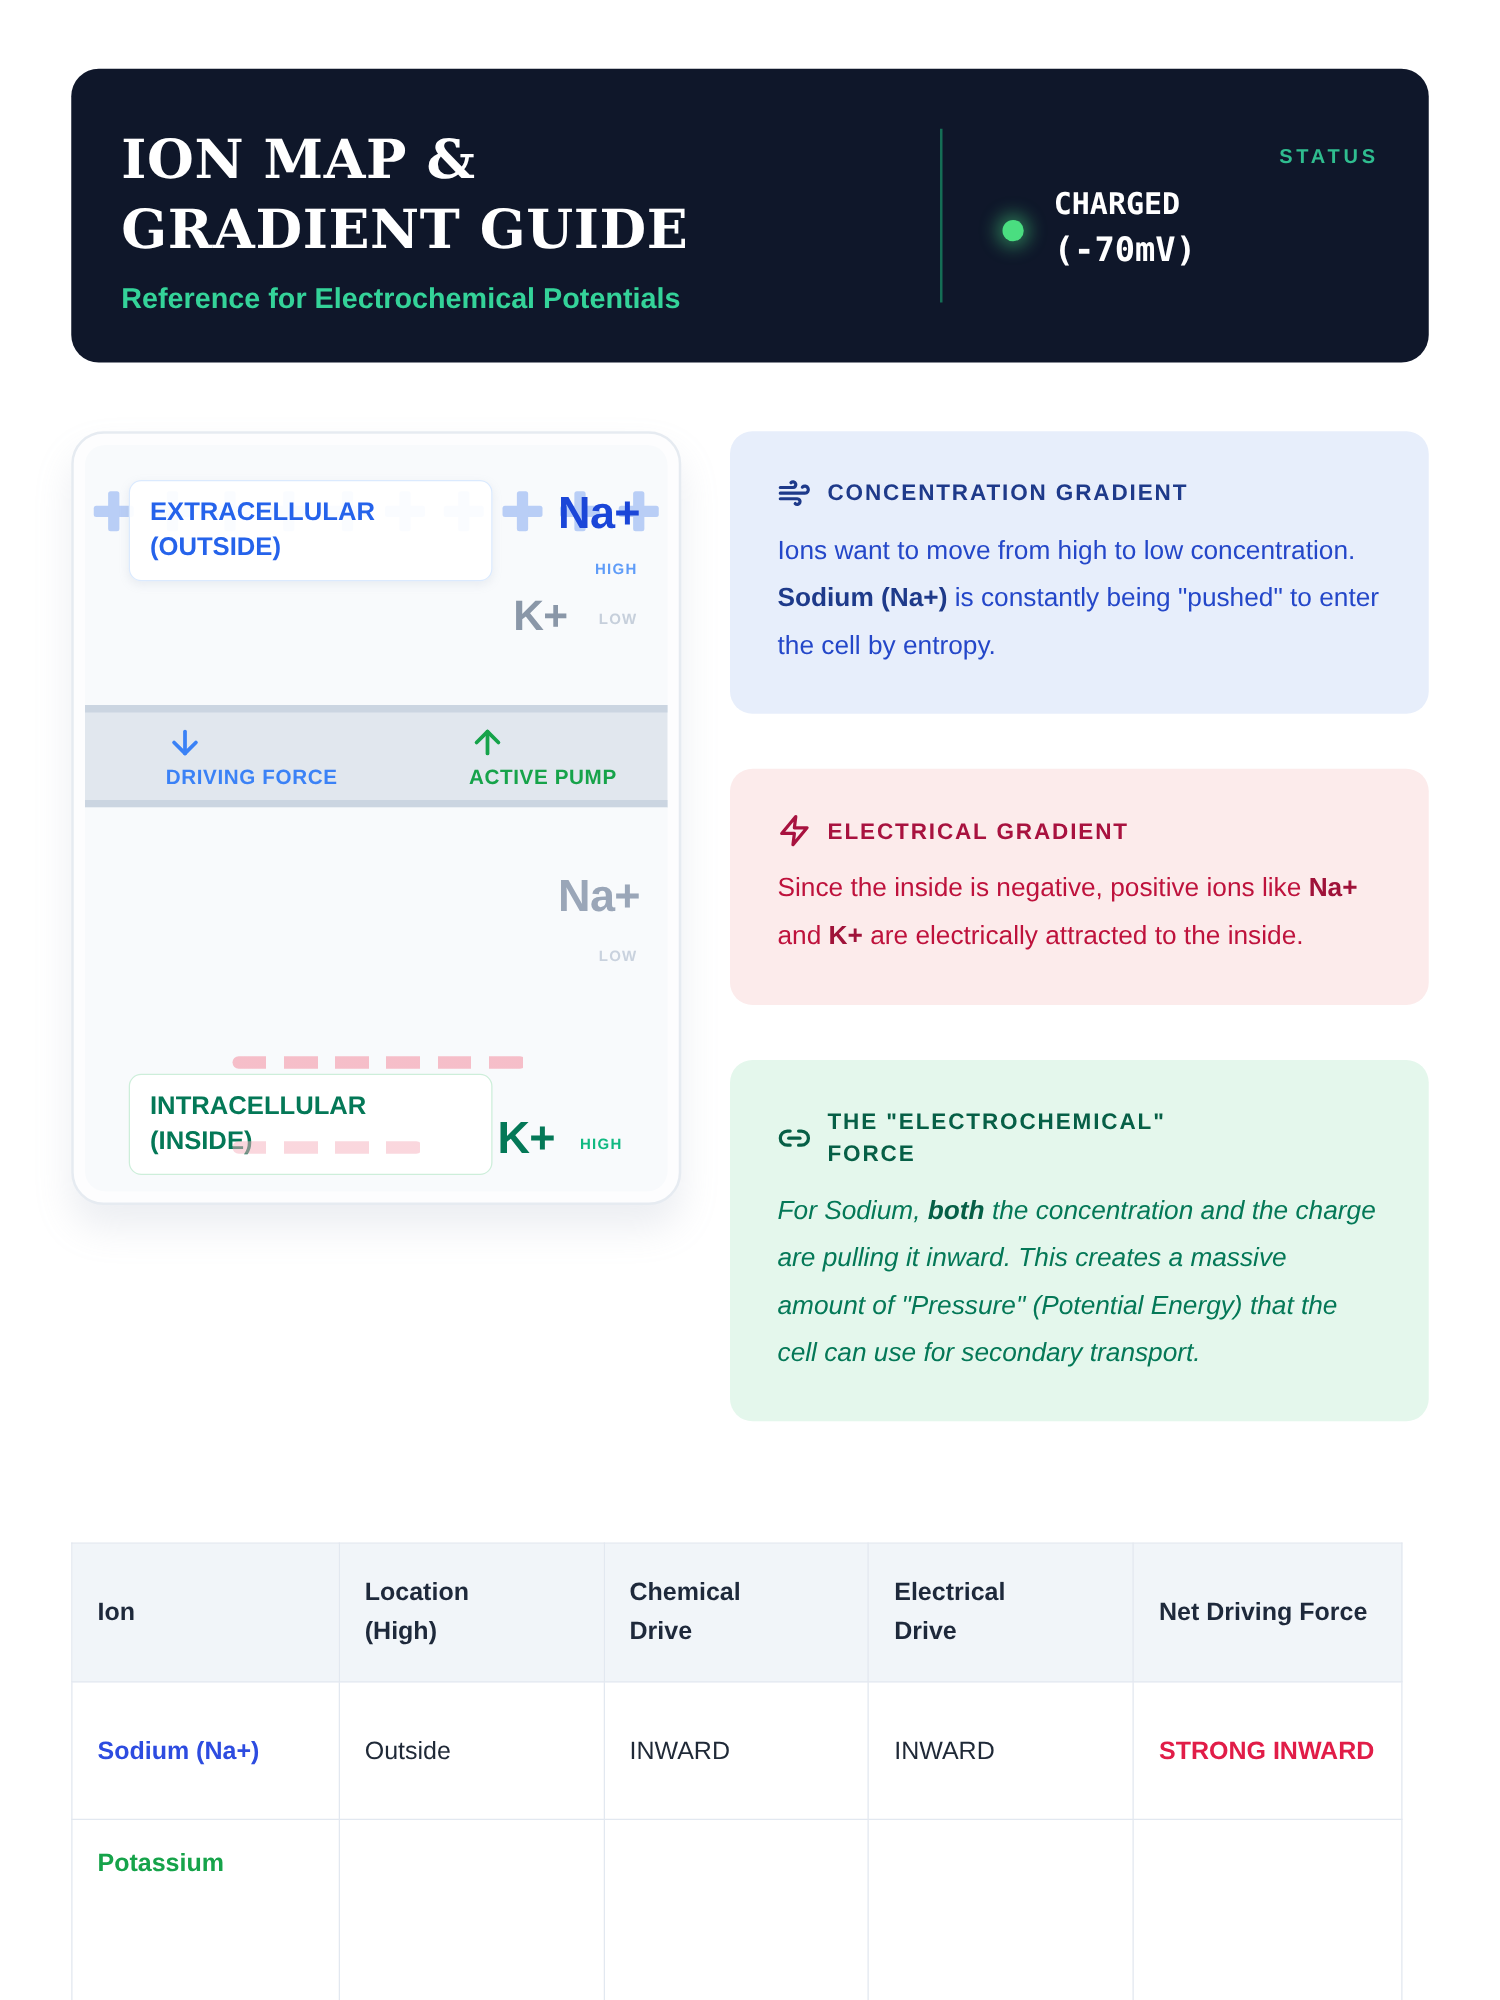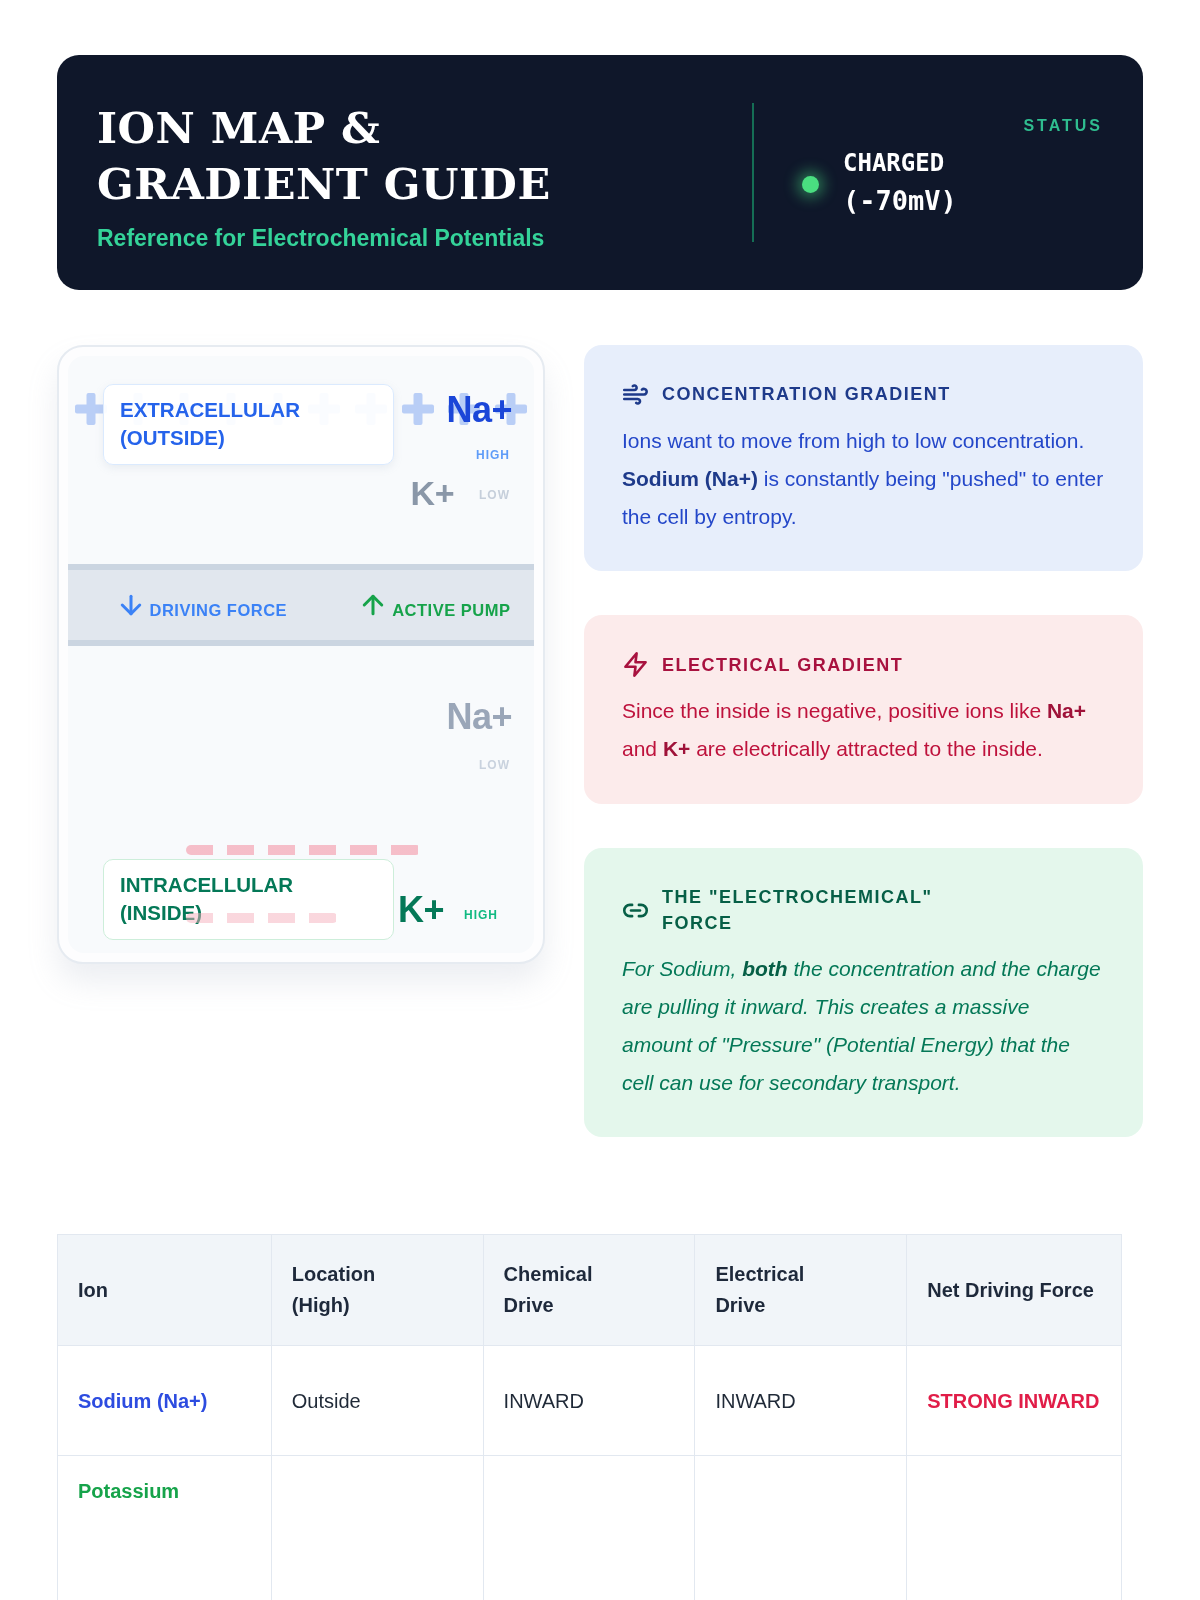--- a/index.html
+++ b/index.html
@@ -50,21 +50,21 @@
   .zone-label.green { top:213px; border:1.5px solid #cdeeda; color:#047857; }
   .ion { position:absolute; font-weight:bold; font-size:36px; letter-spacing:-.5px; z-index:3; }
   .lvl { position:absolute; font-weight:bold; font-size:12px; letter-spacing:1px; z-index:3; }
   .na-out { top:33px; right:22px; color:#1b46d8; }
   .na-out-lvl { top:92px; right:24px; color:#5f9cf8; }
   .k-out { top:118px; right:80px; color:#8a97a8; font-size:34px; }
   .k-out-lvl { top:132px; right:24px; color:#c6cfdb; }
   .membrane { height:82px; background:#e1e7ee; border-top:6px solid #cbd5e1;
               border-bottom:6px solid #cbd5e1; display:flex; justify-content:space-around;
               align-items:center; }
-  .pump-col { display:flex; flex-direction:row; align-items:flex-end; gap:4px;margin-left:24px; }
+  .pump-col { display:flex; flex-direction:column; align-items:flex-start; gap:4px;margin-left:24px; }
   .pump-label { font-size:16.5px; font-weight:bold; letter-spacing:.5px; }
   .pump-col.blue .pump-label { color:#3b82f6; }
   .pump-col.green .pump-label { color:#16a34a; }
   .na-in { top:50px; right:22px; color:#9aa6b8; }
   .na-in-lvl { top:112px; right:24px; color:#c9d2de; }
   .k-in { top:243px; left:330px; color:#047857; }
   .k-in-lvl { top:262px; left:396px; color:#10b981; }
   .dash-row { position:absolute; height:10px; border-radius:5px;
               background:repeating-linear-gradient(90deg,#f5afbc 0 27px,transparent 27px 41px); }
   .dash-row.r1 { left:118px; width:235px; top:199px; opacity:.8; z-index:1; }

